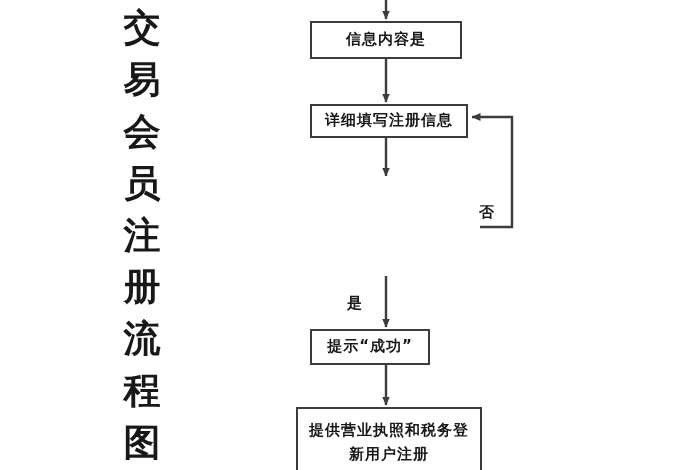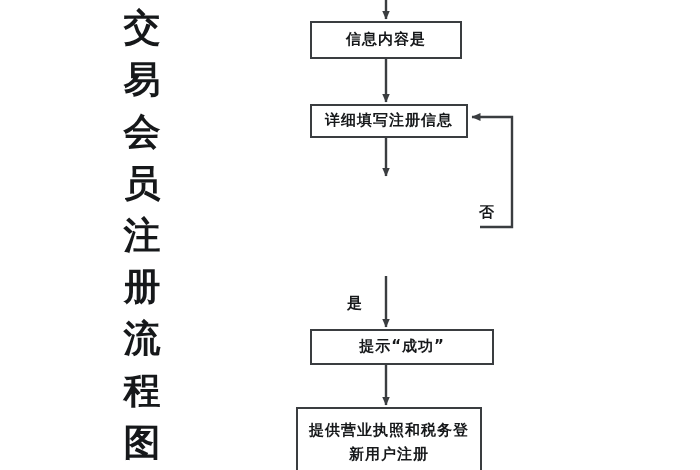--- a/index.html
+++ b/index.html
@@ -61,21 +61,21 @@
     font-size: 15px;
     font-weight: 700;
     color: #17191b;
     letter-spacing: 1px;
     line-height: 1.45;
     white-space: pre-line;
   }
 
   #node-register      { left: 310px; top: 21px;  width: 152px; height: 38px; }
   #node-fillinfo      { left: 310px; top: 104px; width: 158px; height: 34px; }
-  #node-success       { left: 310px; top: 329px; width: 184px; height: 36px; }
+  #node-success       { left: 310px; top: 329px; width: 120px; height: 36px; }
   #node-documents     { left: 296px; top: 407px; width: 186px; height: 70px; }
   #node-documents .node-text { line-height: 1.6; }
 
   
   #node-decision {
     position: absolute;
     left: 294px;
     top: 178px;
     width: 186px;
     height: 98px;

